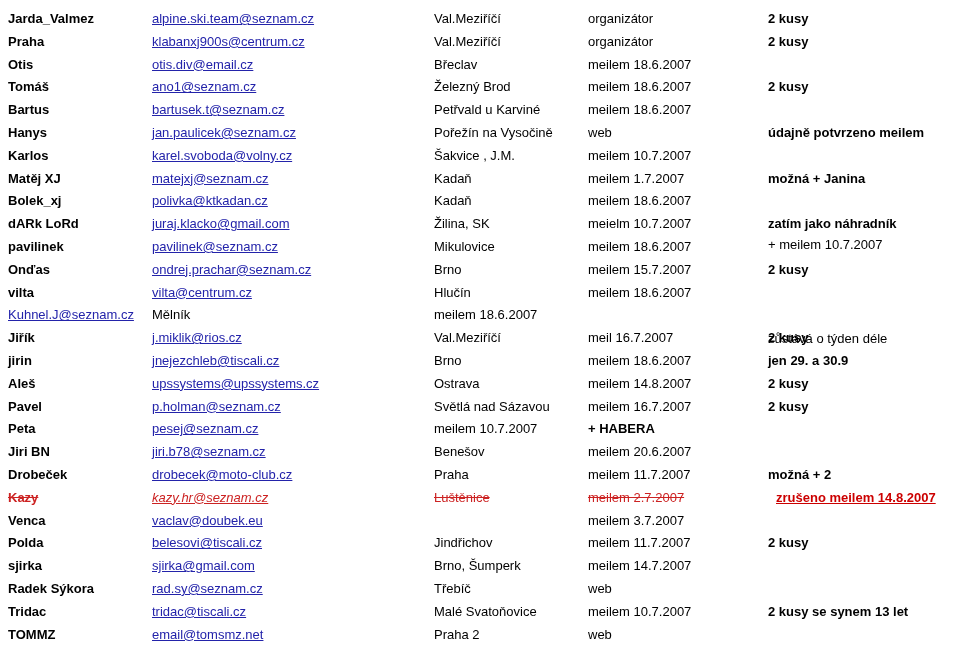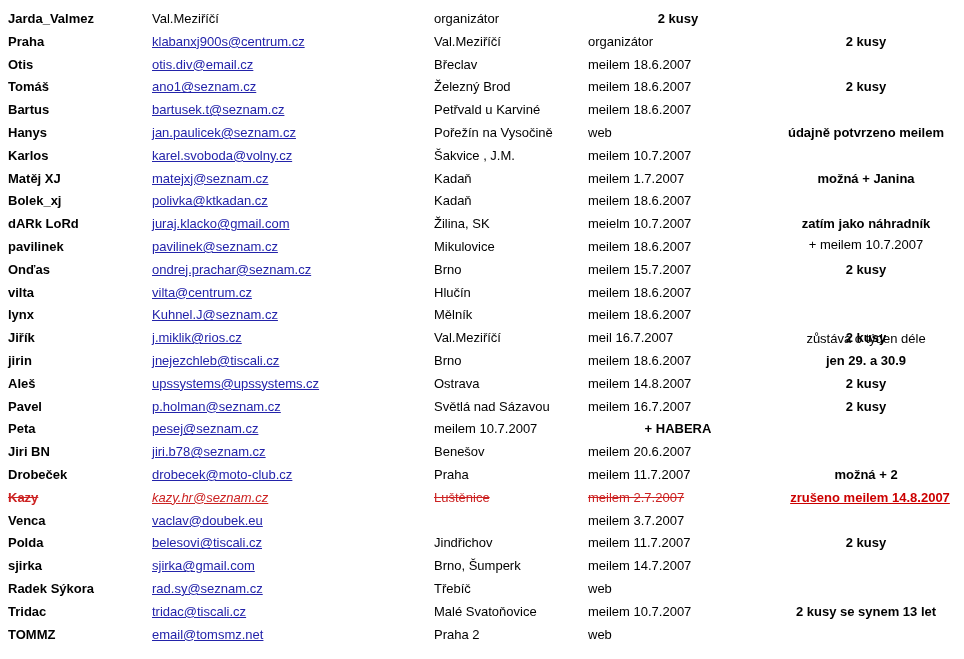--- a/index.html
+++ b/index.html
@@ -23,21 +23,21 @@
     white-space: nowrap;
   }
   .cell { overflow: visible; }
   .name { font-weight: bold; }
   .email {
     color: var(--link-blue, #2323aa);
     text-decoration: underline;
     cursor: pointer;
     justify-self: start;
   }
-  .note { font-weight: bold; text-align: center; }
+  .note { font-weight: bold; }
   .note.plain { font-weight: normal; margin-top: 44px; }
   .note.shifted { position: relative; top: 2px; }
   
   .row.cancelled .name,
   .row.cancelled .city,
   .row.cancelled .contact {
     color: var(--cancel-red, #cc2222);
     text-decoration: line-through;
   }
   .row.cancelled .email {
@@ -51,20 +51,21 @@
     margin-left: 8px;
   }
 </style>
 </head>
 <body>
 
 <div class="sheet">
   <div id="rows">
       <div class="row">
     <span class="cell name">Jarda_Valmez</span>
+    <a class="cell email" href="mailto:alpine.ski.team@seznam.cz">alpine.ski.team@seznam.cz</a>
     <span class="cell city">Val.Meziříčí</span>
     <span class="cell contact">organizátor</span>
     <span class="cell note">2 kusy</span>
   </div>
       <div class="row">
     <span class="cell name">Praha</span>
     <a class="cell email" href="mailto:klabanxj900s@centrum.cz">klabanxj900s@centrum.cz</a>
     <span class="cell city">Val.Meziříčí</span>
     <span class="cell contact">organizátor</span>
     <span class="cell note">2 kusy</span>
@@ -140,21 +141,20 @@
     <span class="cell note">2 kusy</span>
   </div>
       <div class="row">
     <span class="cell name">vilta</span>
     <a class="cell email" href="mailto:vilta@centrum.cz">vilta@centrum.cz</a>
     <span class="cell city">Hlučín</span>
     <span class="cell contact">meilem 18.6.2007</span>
     <span class="cell note plain shifted">zůstává o týden déle</span>
   </div>
       <div class="row">
-    <span class="cell name">lynx</span>
     <a class="cell email" href="mailto:Kuhnel.J@seznam.cz">Kuhnel.J@seznam.cz</a>
     <span class="cell city">Mělník</span>
     <span class="cell contact">meilem 18.6.2007</span>
     <span class="cell note"></span>
   </div>
       <div class="row">
     <span class="cell name">Jiřík</span>
     <a class="cell email" href="mailto:j.miklik@rios.cz">j.miklik@rios.cz</a>
     <span class="cell city">Val.Meziříčí</span>
     <span class="cell contact">meil 16.7.2007</span>

